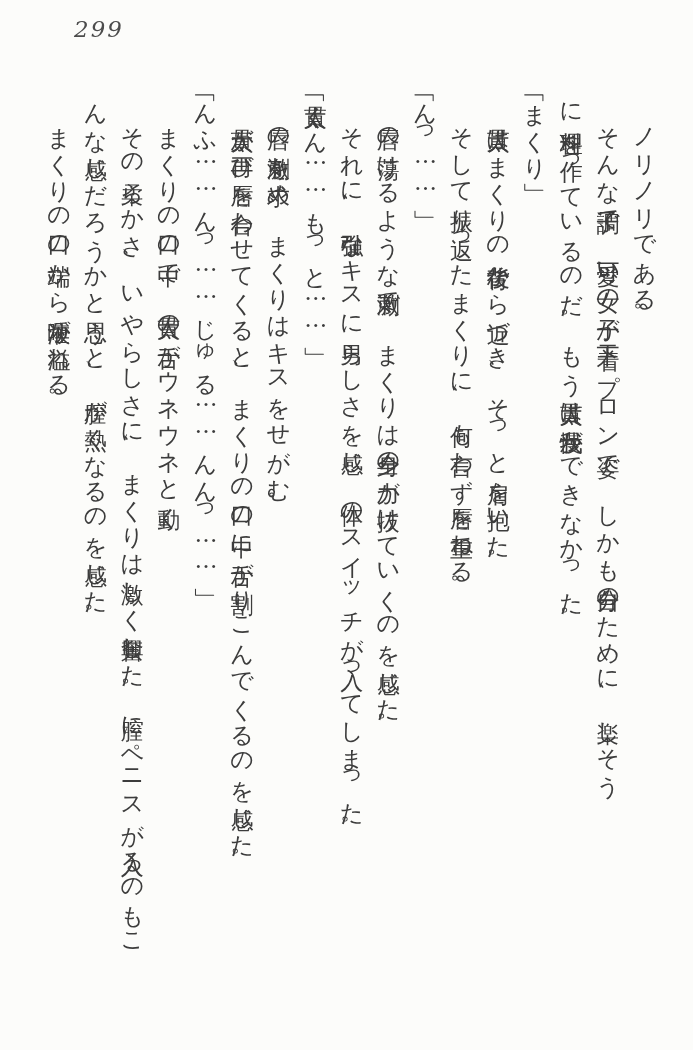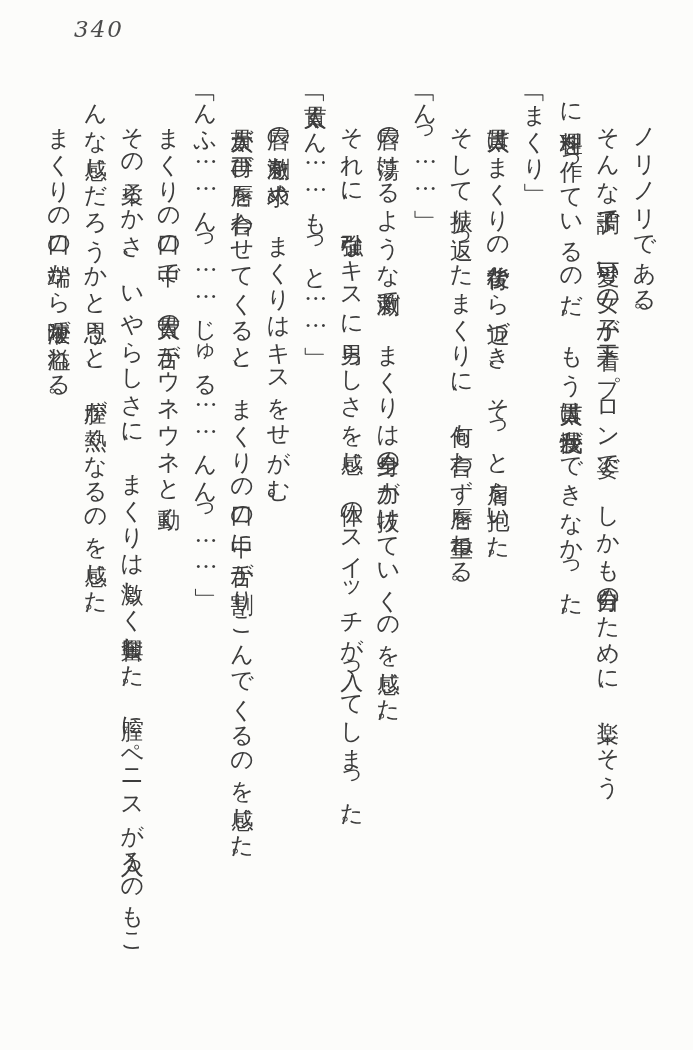--- a/index.html
+++ b/index.html
@@ -42,21 +42,21 @@
     font-kerning: none;
   }
   .col.indent {
     text-indent: 24px;
   }
 </style>
 </head>
 <body>
 
 <div class="page" style="background: rgb(252, 252, 250);">
-  <div class="page-number">340</div>
+  <div class="page-number">299</div>
   <div class="text-area" style="color: rgb(60, 60, 60);">
       <div class="col indent">ノリノリである。</div>
       <div class="col indent">そんな調子で、可愛い女の子が下着エプロン姿で、しかも自分のために、楽しそう</div>
       <div class="col">に料理を作っているのだ。もう貫太は我慢ができなかった。</div>
       <div class="col">「まくり」</div>
       <div class="col indent">貫太はまくりの背後から近づき、そっと肩を抱いた。</div>
       <div class="col indent">そして振り返ったまくりに、何も言わず唇を重ねる。</div>
       <div class="col">「んっ……」</div>
       <div class="col indent">唇の蕩けるような刺激で、まくりは全身の力が抜けていくのを感じた。</div>
       <div class="col indent">それに、強引なキスに男らしさを感じ、体のスイッチが入ってしまった。</div>

